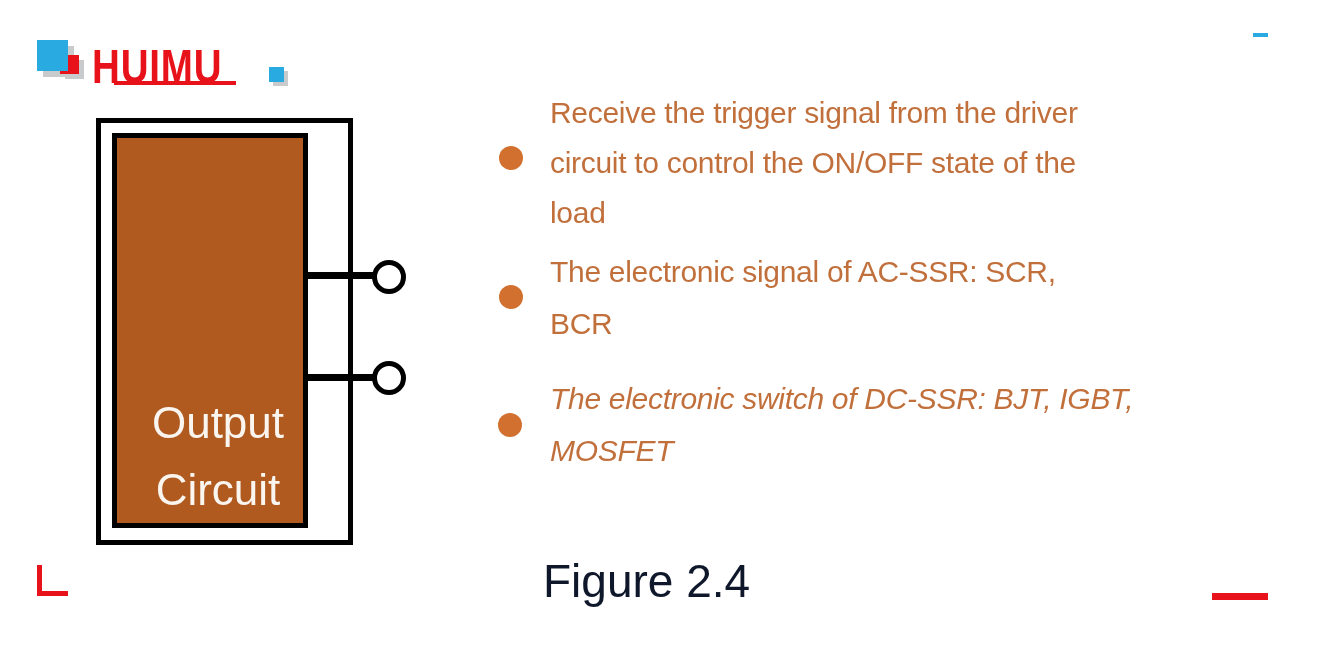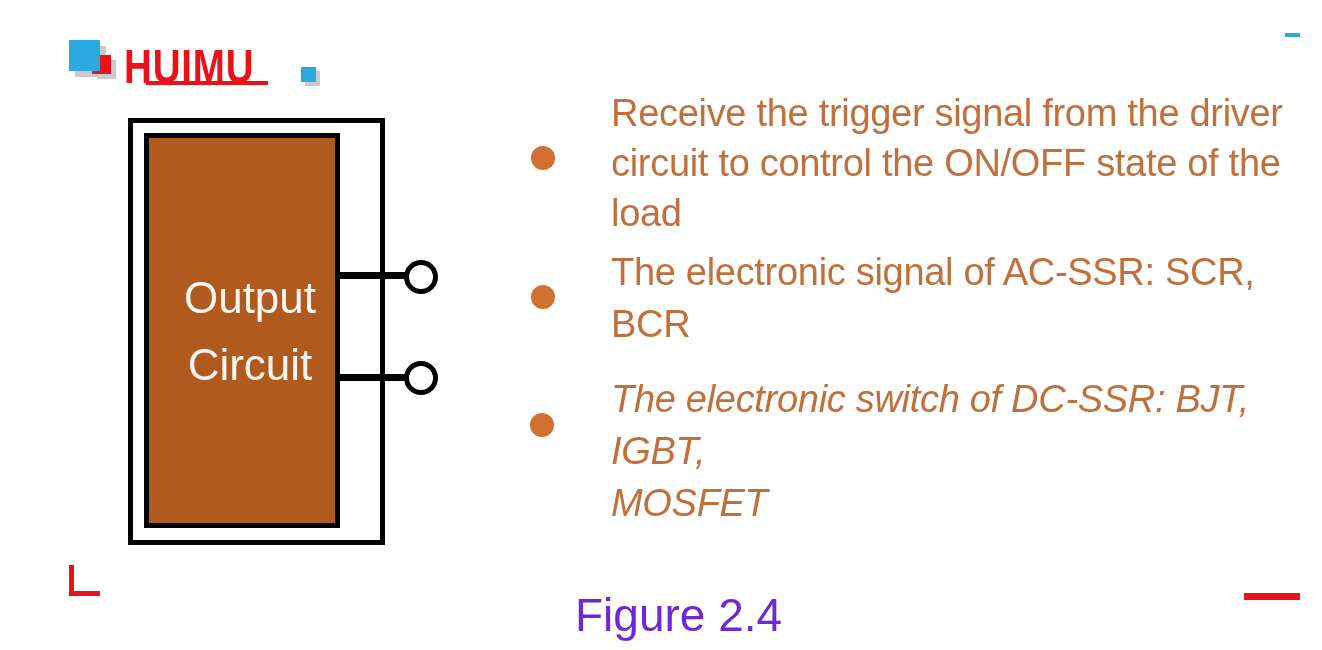--- a/index.html
+++ b/index.html
@@ -6,21 +6,20 @@
   body{
     font-family:"Liberation Sans", sans-serif;
     background:#ffffff;
   }
   .page{
     position:relative;
     width:1268px;
     height:650px;
     background:#ffffff;
     overflow:hidden;
-    margin-left:32px;
   }
 
   
   .sq{position:absolute;}
   .logo-wordmark{
     position:absolute;
     left:92px; top:38px;
     font-size:47px;
     font-weight:800;
     letter-spacing:1px;
@@ -49,21 +48,21 @@
     box-sizing:border-box;
   }
   .inner-box{
     position:absolute;
     left:112px; top:133px;
     width:196px; height:395px;
     border:5px solid var(--line-black);
     background:var(--block-brown);
     box-sizing:border-box;
     display:flex;
-    align-items:center;
+    align-items:flex-end;
     justify-content:center;
     padding-left:16px;
   }
   .inner-box .label{
     color:#faf5ef;
     font-size:44px;
     line-height:67px;
     text-align:center;
     white-space:pre-line;
   }
@@ -82,34 +81,34 @@
 
   
   .bullet-dot{
     position:absolute;
     width:24px; height:24px;
     border-radius:50%;
     background:var(--bullet-orange);
   }
   .bullet-text{
     position:absolute;
-    left:579px;
+    left:550px;
     color:var(--accent-orange);
-    font-size:38px;
+    font-size:30px;
     line-height:50px;
     letter-spacing:-0.3px;
     white-space:pre-line;
   }
 
   
   .caption{
     position:absolute;
-    left:543px; top:588px;
+    left:543px; top:554px;
     font-size:46px;
-    color:#6d28d9;
+    color:#0f172a;
     white-space:nowrap;
   }
 </style>
 </head>
 <body>
 
 <div class="page">
 
   <div>
     <div class="sq" style="left:43px;top:46px;width:31px;height:31px;background:var(--shadow-gray);"></div>

